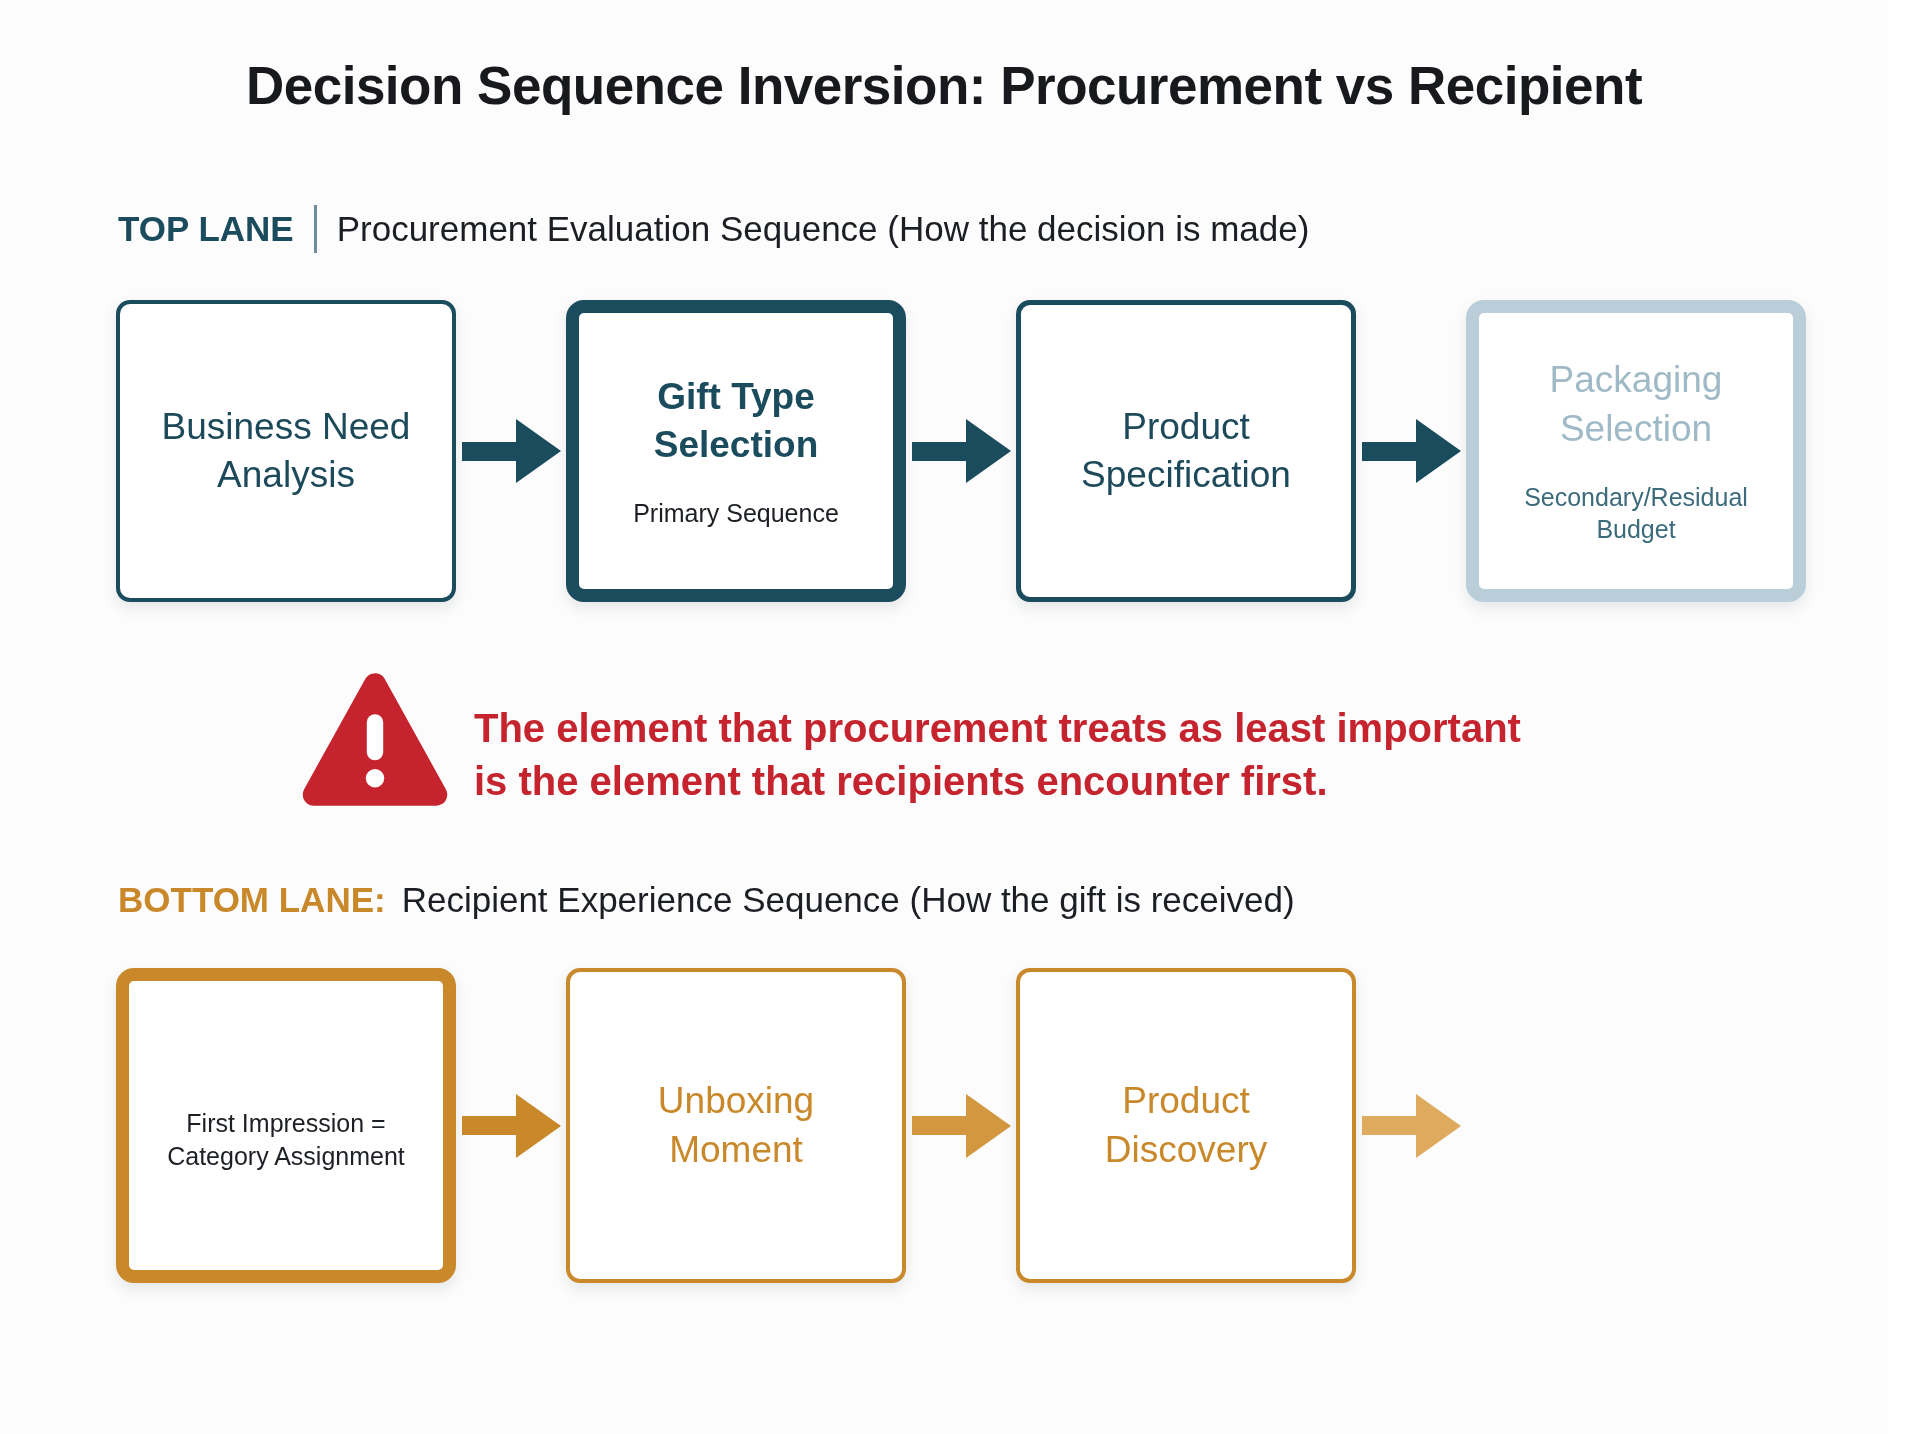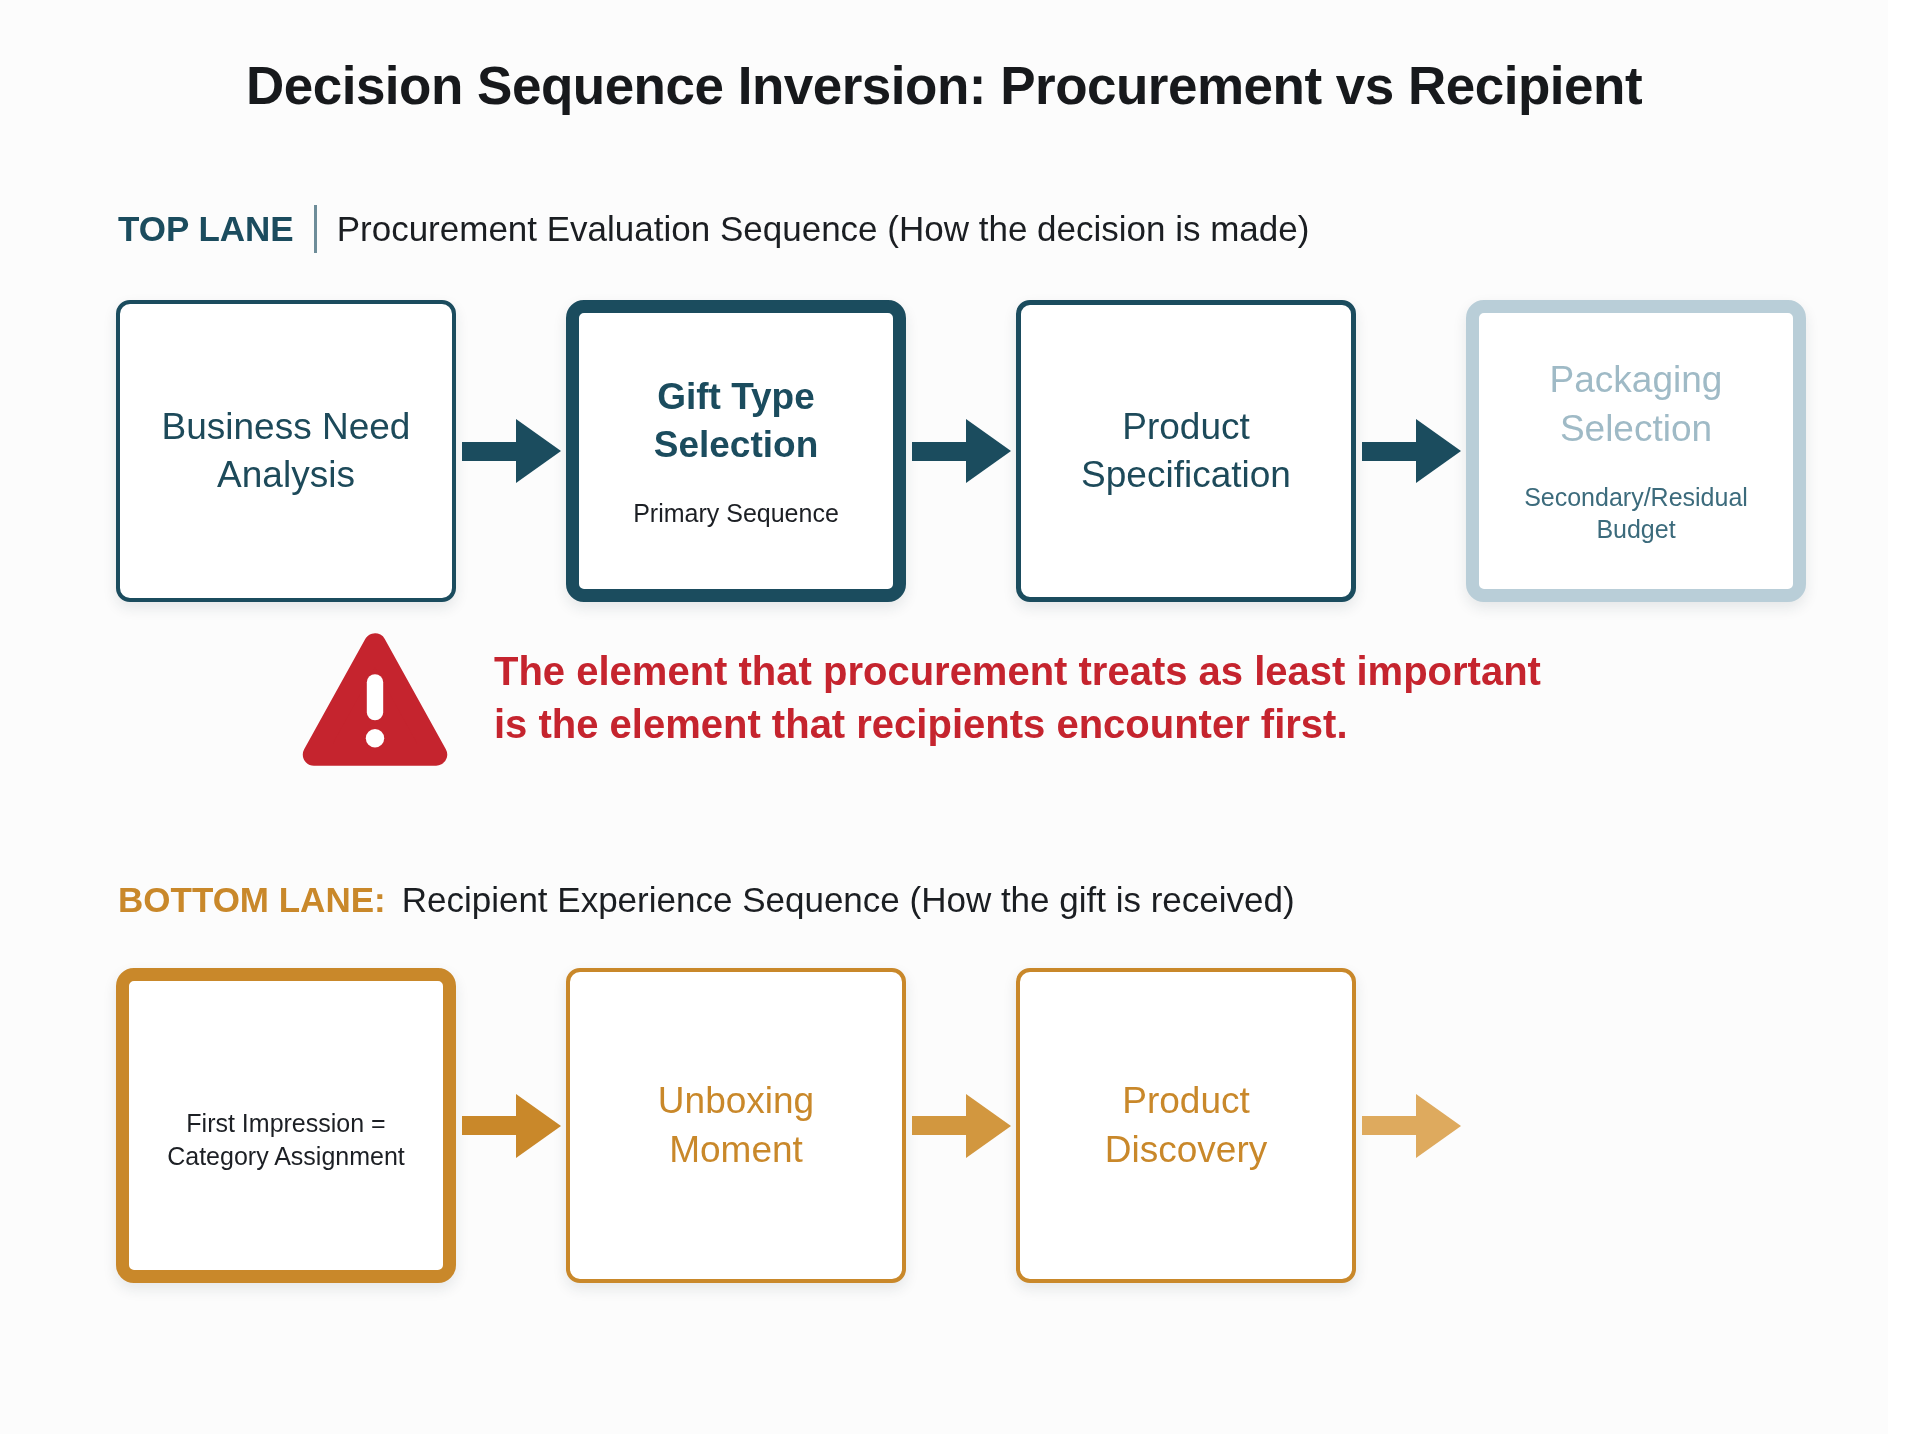--- a/index.html
+++ b/index.html
@@ -92,22 +92,22 @@
   .arrow.teal .shaft{background:var(--teal-dark);}
   .arrow.teal .head{border-left-color:var(--teal-dark);}
   .arrow.orange .shaft{background:var(--orange);}
   .arrow.orange .head{border-left-color:var(--orange);}
   .arrow.orange-mid .shaft{background:var(--orange-mid);}
   .arrow.orange-mid .head{border-left-color:var(--orange-mid);}
   .arrow.tan .shaft{background:var(--orange-arrow-light);}
   .arrow.tan .head{border-left-color:var(--orange-arrow-light);}
 
   .warning{
-    position:absolute;left:300px;top:628px;
-    display:flex;align-items:center;gap:44px;
+    position:absolute;left:300px;top:668px;
+    display:flex;align-items:flex-end;gap:24px;
   }
   .warning-icon svg{display:block;}
   .warning-text{
     font-size:40px;font-weight:700;color:var(--red);line-height:1.32;
   }
 </style>
 </head>
 <body>
 
 <div class="canvas">

